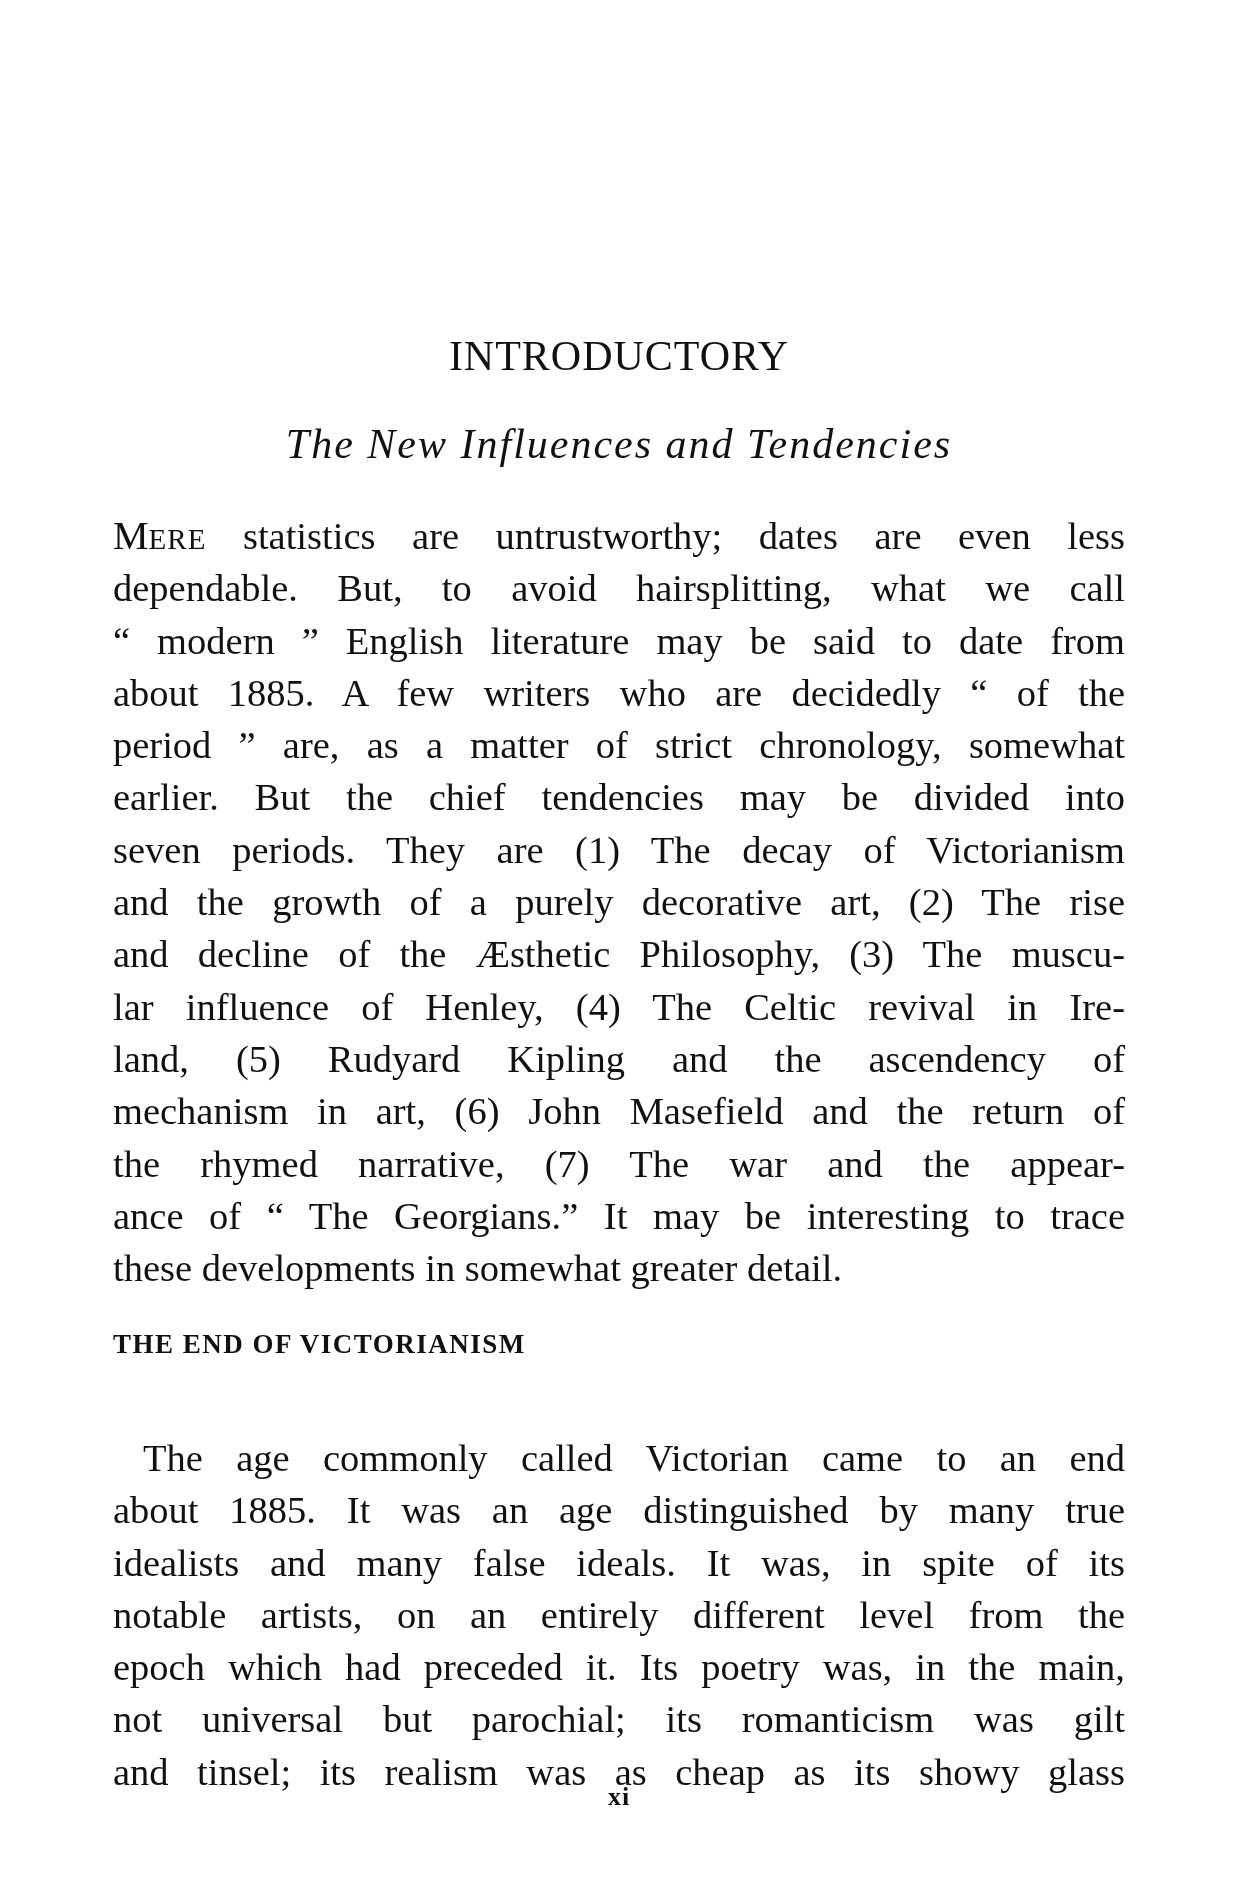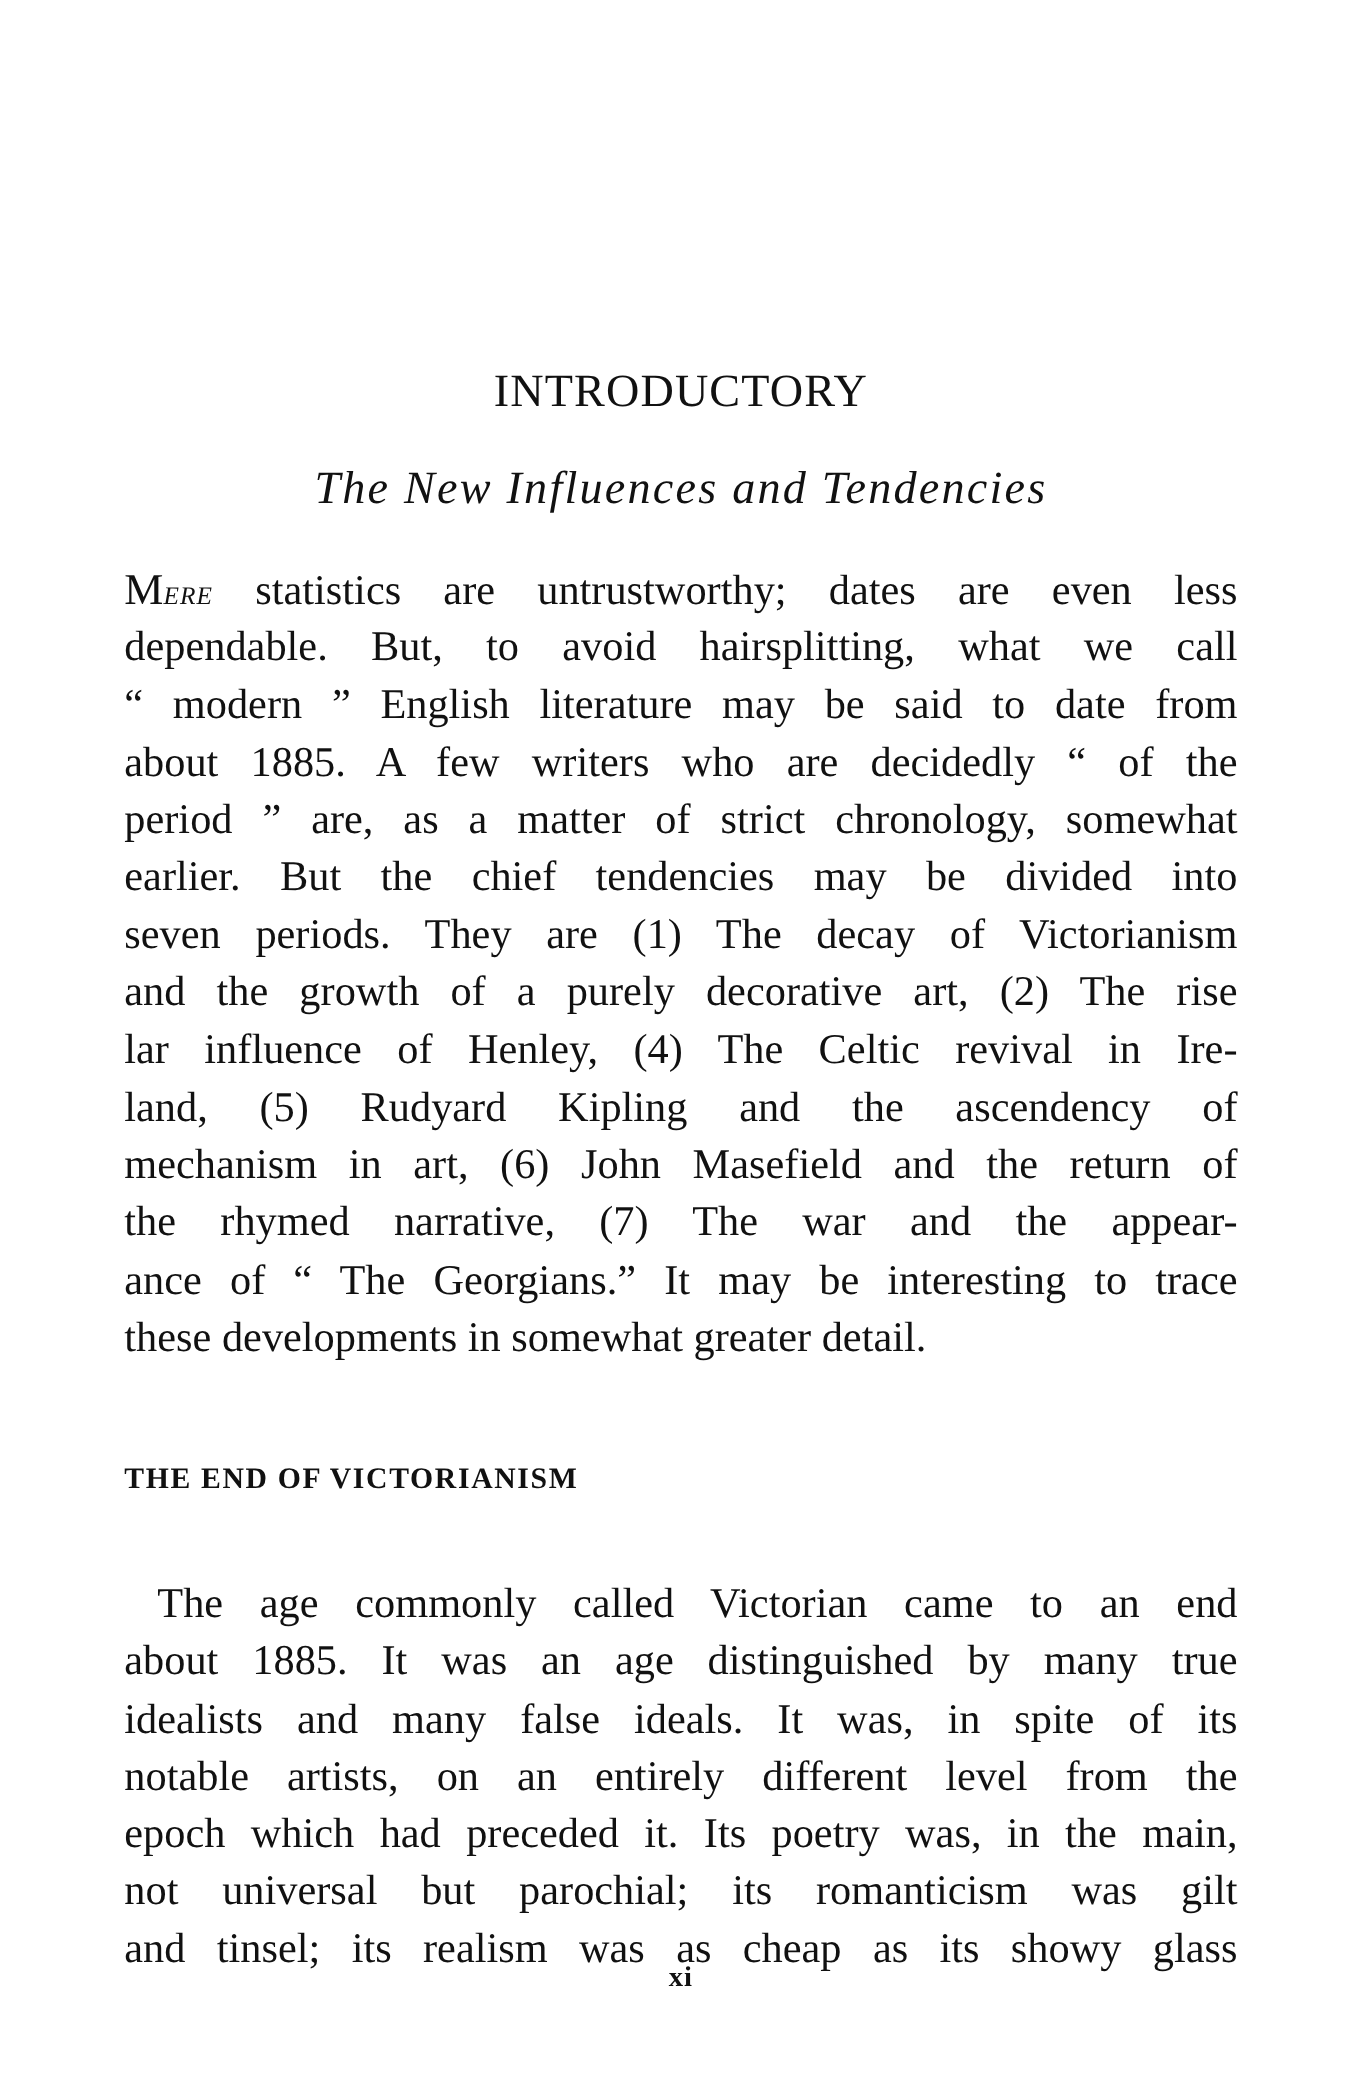--- a/index.html
+++ b/index.html
@@ -62,23 +62,22 @@
   .line.last {
     text-align-last: left;
   }
   .para-1 { top: 510px; }
   .para-2 { top: 1432px; }
   .indent { padding-left: 30px; }
   .smallcaps-first {
     font-size: 40px;
   }
   .smallcaps-rest {
-    font-size: 23px;
+    font-size: 29px;
     letter-spacing: 1px;
-    font-style: italic;
   }
   .section-heading {
     position: absolute;
     top: 1326px;
     left: 0;
     width: 100%;
     text-align: left;
     font-size: 27px;
     font-weight: bold;
     letter-spacing: 1.5px;
@@ -105,20 +104,21 @@
 
   <div class="body-text para-1">
     <span class="line"><span class="smallcaps-first">M</span><span class="smallcaps-rest">ERE</span><span> statistics are untrustworthy; dates are even less</span></span>
     <span class="line">dependable.  But, to avoid hairsplitting, what we call</span>
     <span class="line">“ modern ” English literature may be said to date from</span>
     <span class="line">about 1885.  A few writers who are decidedly “ of the</span>
     <span class="line">period ” are, as a matter of strict chronology, somewhat</span>
     <span class="line">earlier.  But the chief tendencies may be divided into</span>
     <span class="line">seven periods.  They are (1) The decay of Victorianism</span>
     <span class="line">and the growth of a purely decorative art, (2) The rise</span>
+    <span class="line">and decline of the Æsthetic Philosophy, (3) The muscu-</span>
     <span class="line">lar influence of Henley, (4) The Celtic revival in Ire-</span>
     <span class="line">land, (5) Rudyard Kipling and the ascendency of</span>
     <span class="line">mechanism in art, (6) John Masefield and the return of</span>
     <span class="line">the rhymed narrative, (7) The war and the appear-</span>
     <span class="line">ance of “ The Georgians.”  It may be interesting to trace</span>
     <span class="line last">these developments in somewhat greater detail.</span>
   </div>
 
   <div class="section-heading">THE END OF VICTORIANISM</div>
 

